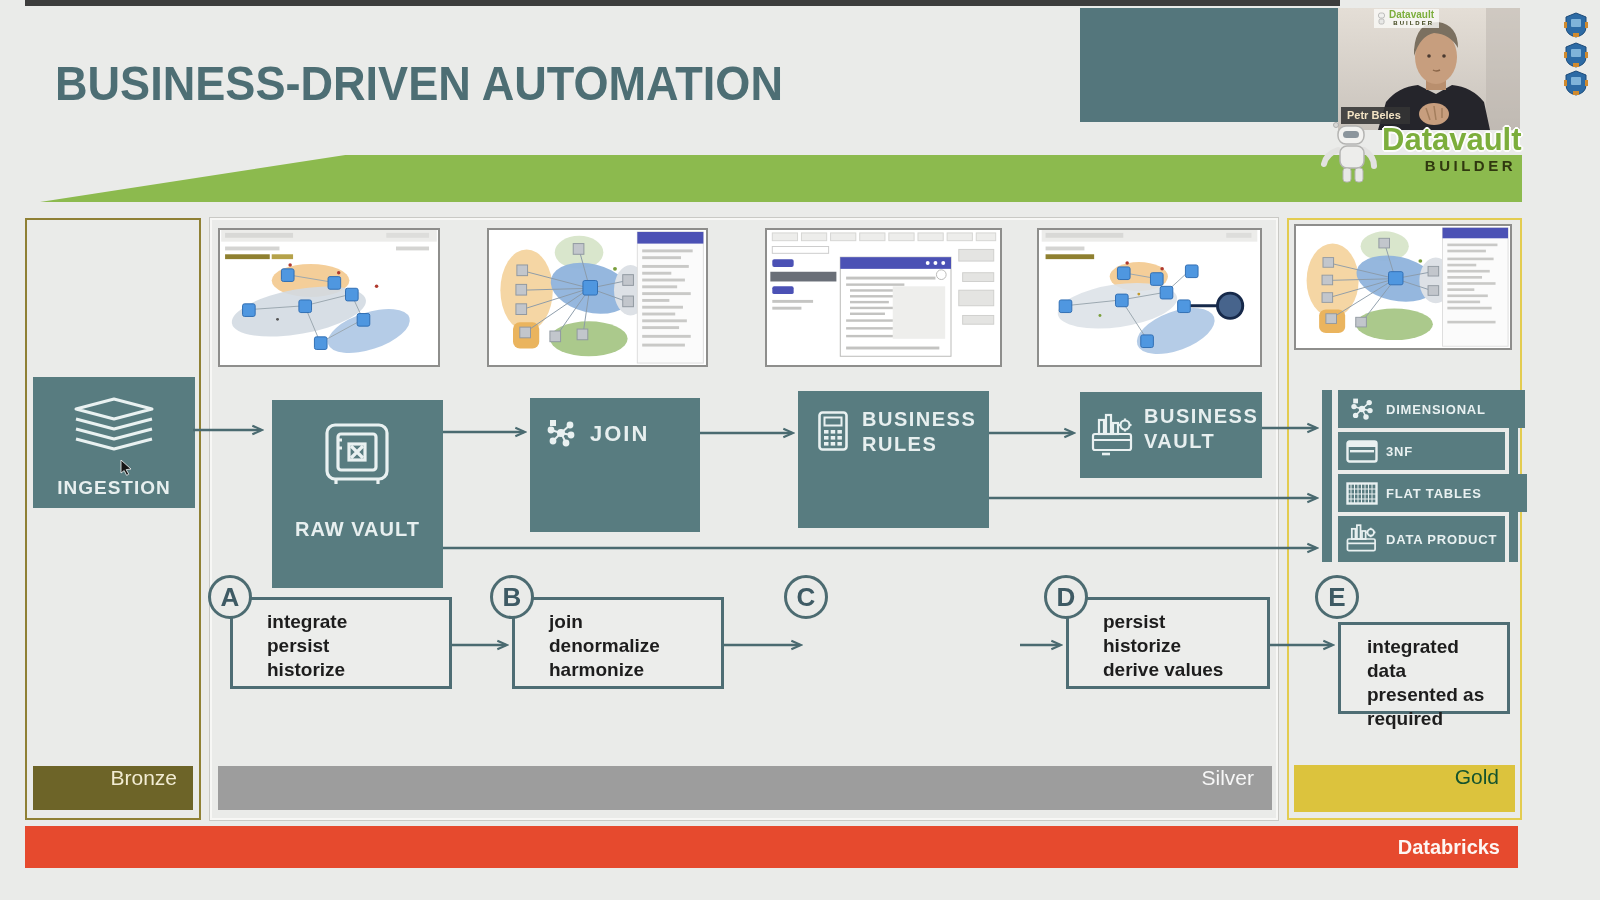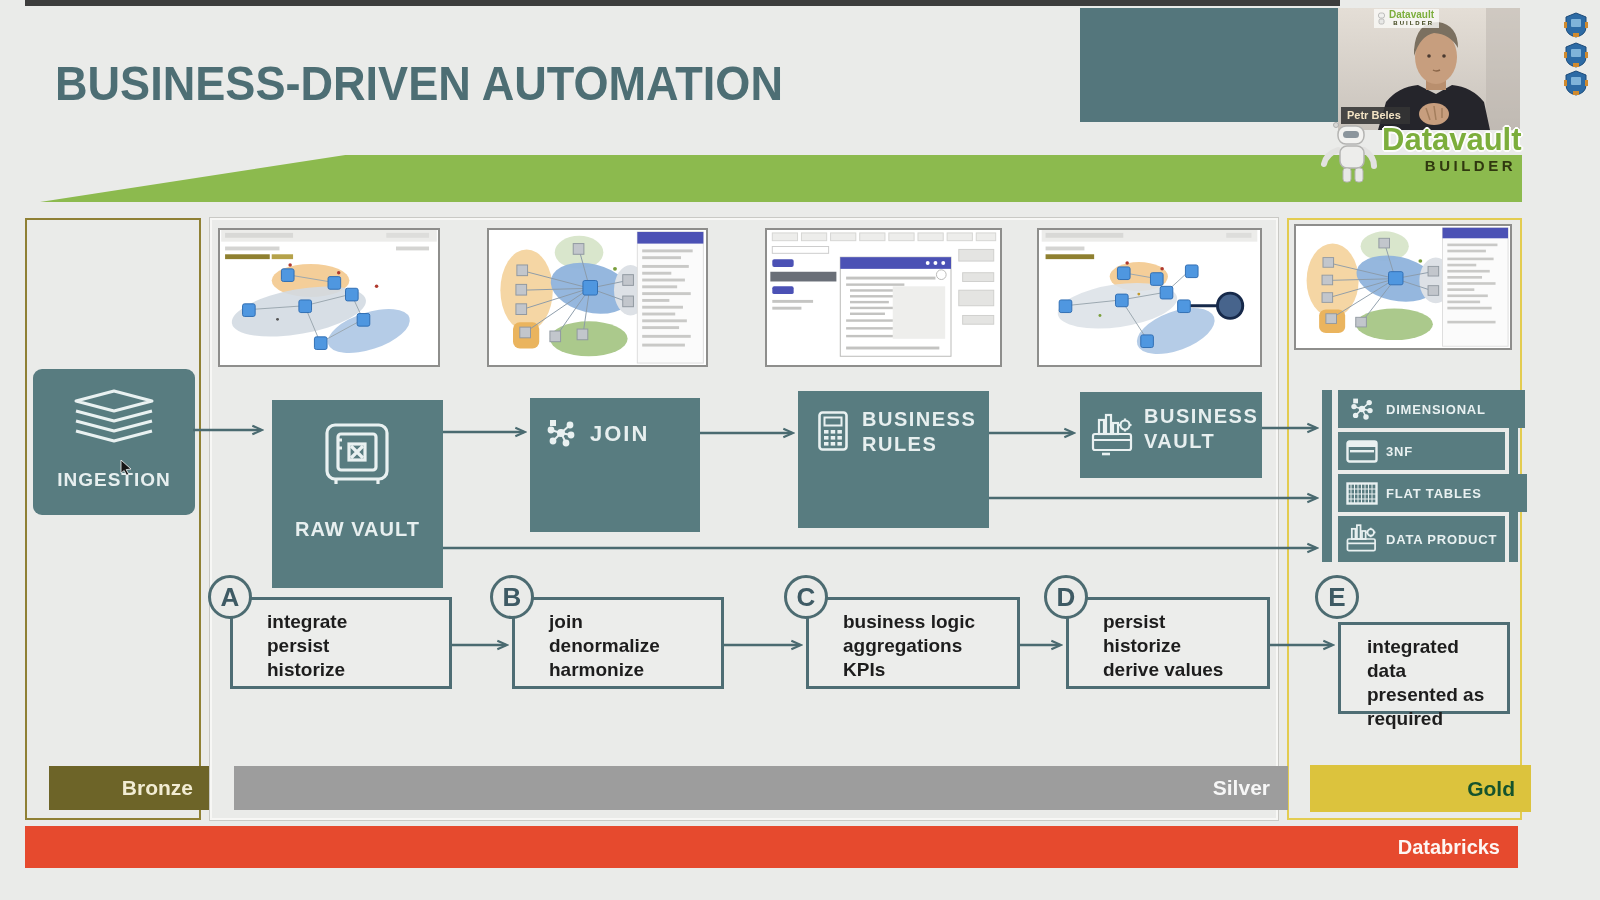--- a/index.html
+++ b/index.html
@@ -26,21 +26,21 @@
   .logo-name{position:absolute;left:64px;top:4px;font-size:31px;font-weight:bold;color:#7cae3c;white-space:nowrap;
      text-shadow:-2px 0 0 #fdfdfb,2px 0 0 #fdfdfb,0 -2px 0 #fdfdfb,0 2px 0 #fdfdfb,-1px -1px 0 #fdfdfb,1px 1px 0 #fdfdfb,1px -1px 0 #fdfdfb,-1px 1px 0 #fdfdfb;}
   .logo-sub{position:absolute;left:64px;top:39px;width:134px;text-align:right;font-size:15px;font-weight:bold;
             letter-spacing:3.5px;color:#30380f;}
   
   .bronze-col{left:25px;top:218px;width:176px;height:602px;border:2px solid #8f8034;box-sizing:border-box;}
   .silver-col{left:210px;top:218px;width:1068px;height:602px;border:2px solid #f7f7f5;
               box-shadow:0 0 0 1px #c9c9c5;box-sizing:border-box;}
   .gold-col{left:1287px;top:218px;width:235px;height:602px;border:2px solid #e3cc50;box-sizing:border-box;}
   
-  .layer-bar{display:flex;align-items:center;justify-content:flex-end;font-weight:bold;box-sizing:border-box;margin-left:16px;}
+  .layer-bar{display:flex;align-items:flex-start;justify-content:flex-end;font-weight:normal;box-sizing:border-box;}
   .bronze-bar{left:33px;top:766px;width:160px;height:44px;background:#6d6428;color:#f2ecd3;font-size:21px;padding-right:16px;}
   .silver-bar{left:218px;top:766px;width:1054px;height:44px;background:#9d9d9d;color:#f7f7f7;font-size:21px;padding-right:18px;}
   .gold-bar{left:1294px;top:765px;width:221px;height:47px;background:#dcc33d;color:#14532d;font-size:21px;padding-right:16px;}
   .databricks-bar{left:25px;top:826px;width:1493px;height:42px;background:#e64a2e;color:#fdf6f3;
                   font-size:20px;font-weight:bold;display:flex;align-items:center;justify-content:flex-end;padding-right:18px;box-sizing:border-box;}
   
   .tbox{background:#587c80;color:#e7efef;}
   .tbox .lbl{font-weight:bold;letter-spacing:1px;}
   .pre{white-space:pre-line;}
   
@@ -370,21 +370,21 @@
         <rect x="157" y="64" width="50" height="3"></rect>
           <rect x="157" y="71" width="28" height="3"></rect>
         <rect x="157" y="78" width="42" height="3"></rect>
           <rect x="157" y="85" width="34" height="3"></rect>
         <rect x="157" y="92" width="46" height="3"></rect>
           <rect x="157" y="108" width="50" height="3"></rect>
       </g>
     </svg>
   </div>
 
-  <div class="abs tbox" style="left:33px;top:369px;width:162px;height:146px;border-radius:9px;">
+  <div class="abs tbox" style="left:33px;top:377px;width:162px;height:131px;">
     <svg width="88" height="58" viewBox="0 0 88 58" style="position:absolute;left:37px;top:20px;">
       <g fill="none" stroke="#e9f1f1" stroke-width="3" stroke-linejoin="round">
         <path d="M44,2 L82,12 L44,22 L6,12 Z"></path>
         <path d="M6,22 L44,32 L82,22"></path>
         <path d="M6,32 L44,42 L82,32"></path>
         <path d="M6,42 L44,52 L82,42"></path>
       </g>
     </svg>
     <div class="lbl" style="position:absolute;left:0;width:100%;top:100px;text-align:center;font-size:19px;">INGESTION</div>
   </div>
@@ -533,23 +533,20 @@
   <div class="abs step-box pre" style="left:230px;top:597px;width:222px;height:92px;">integrate
 persist
 historize</div>
   <div class="abs step-circle" style="left:208px;top:575px;">A</div>
 
   <div class="abs step-box pre" style="left:512px;top:597px;width:212px;height:92px;">join
 denormalize
 harmonize</div>
   <div class="abs step-circle" style="left:490px;top:575px;">B</div>
 
-  <div class="abs step-box pre" style="left:806px;top:597px;width:214px;height:92px;">business logic
-aggregations
-KPIs</div>
   <div class="abs step-circle" style="left:784px;top:575px;">C</div>
 
   <div class="abs step-box pre" style="left:1066px;top:597px;width:204px;height:92px;">persist
 historize
 derive values</div>
   <div class="abs step-circle" style="left:1044px;top:575px;">D</div>
 
   <div class="abs step-box pre" style="left:1338px;top:597px;width:172px;height:92px;padding-left:26px;margin-top:25px;">integrated data
 presented as
 required</div>

